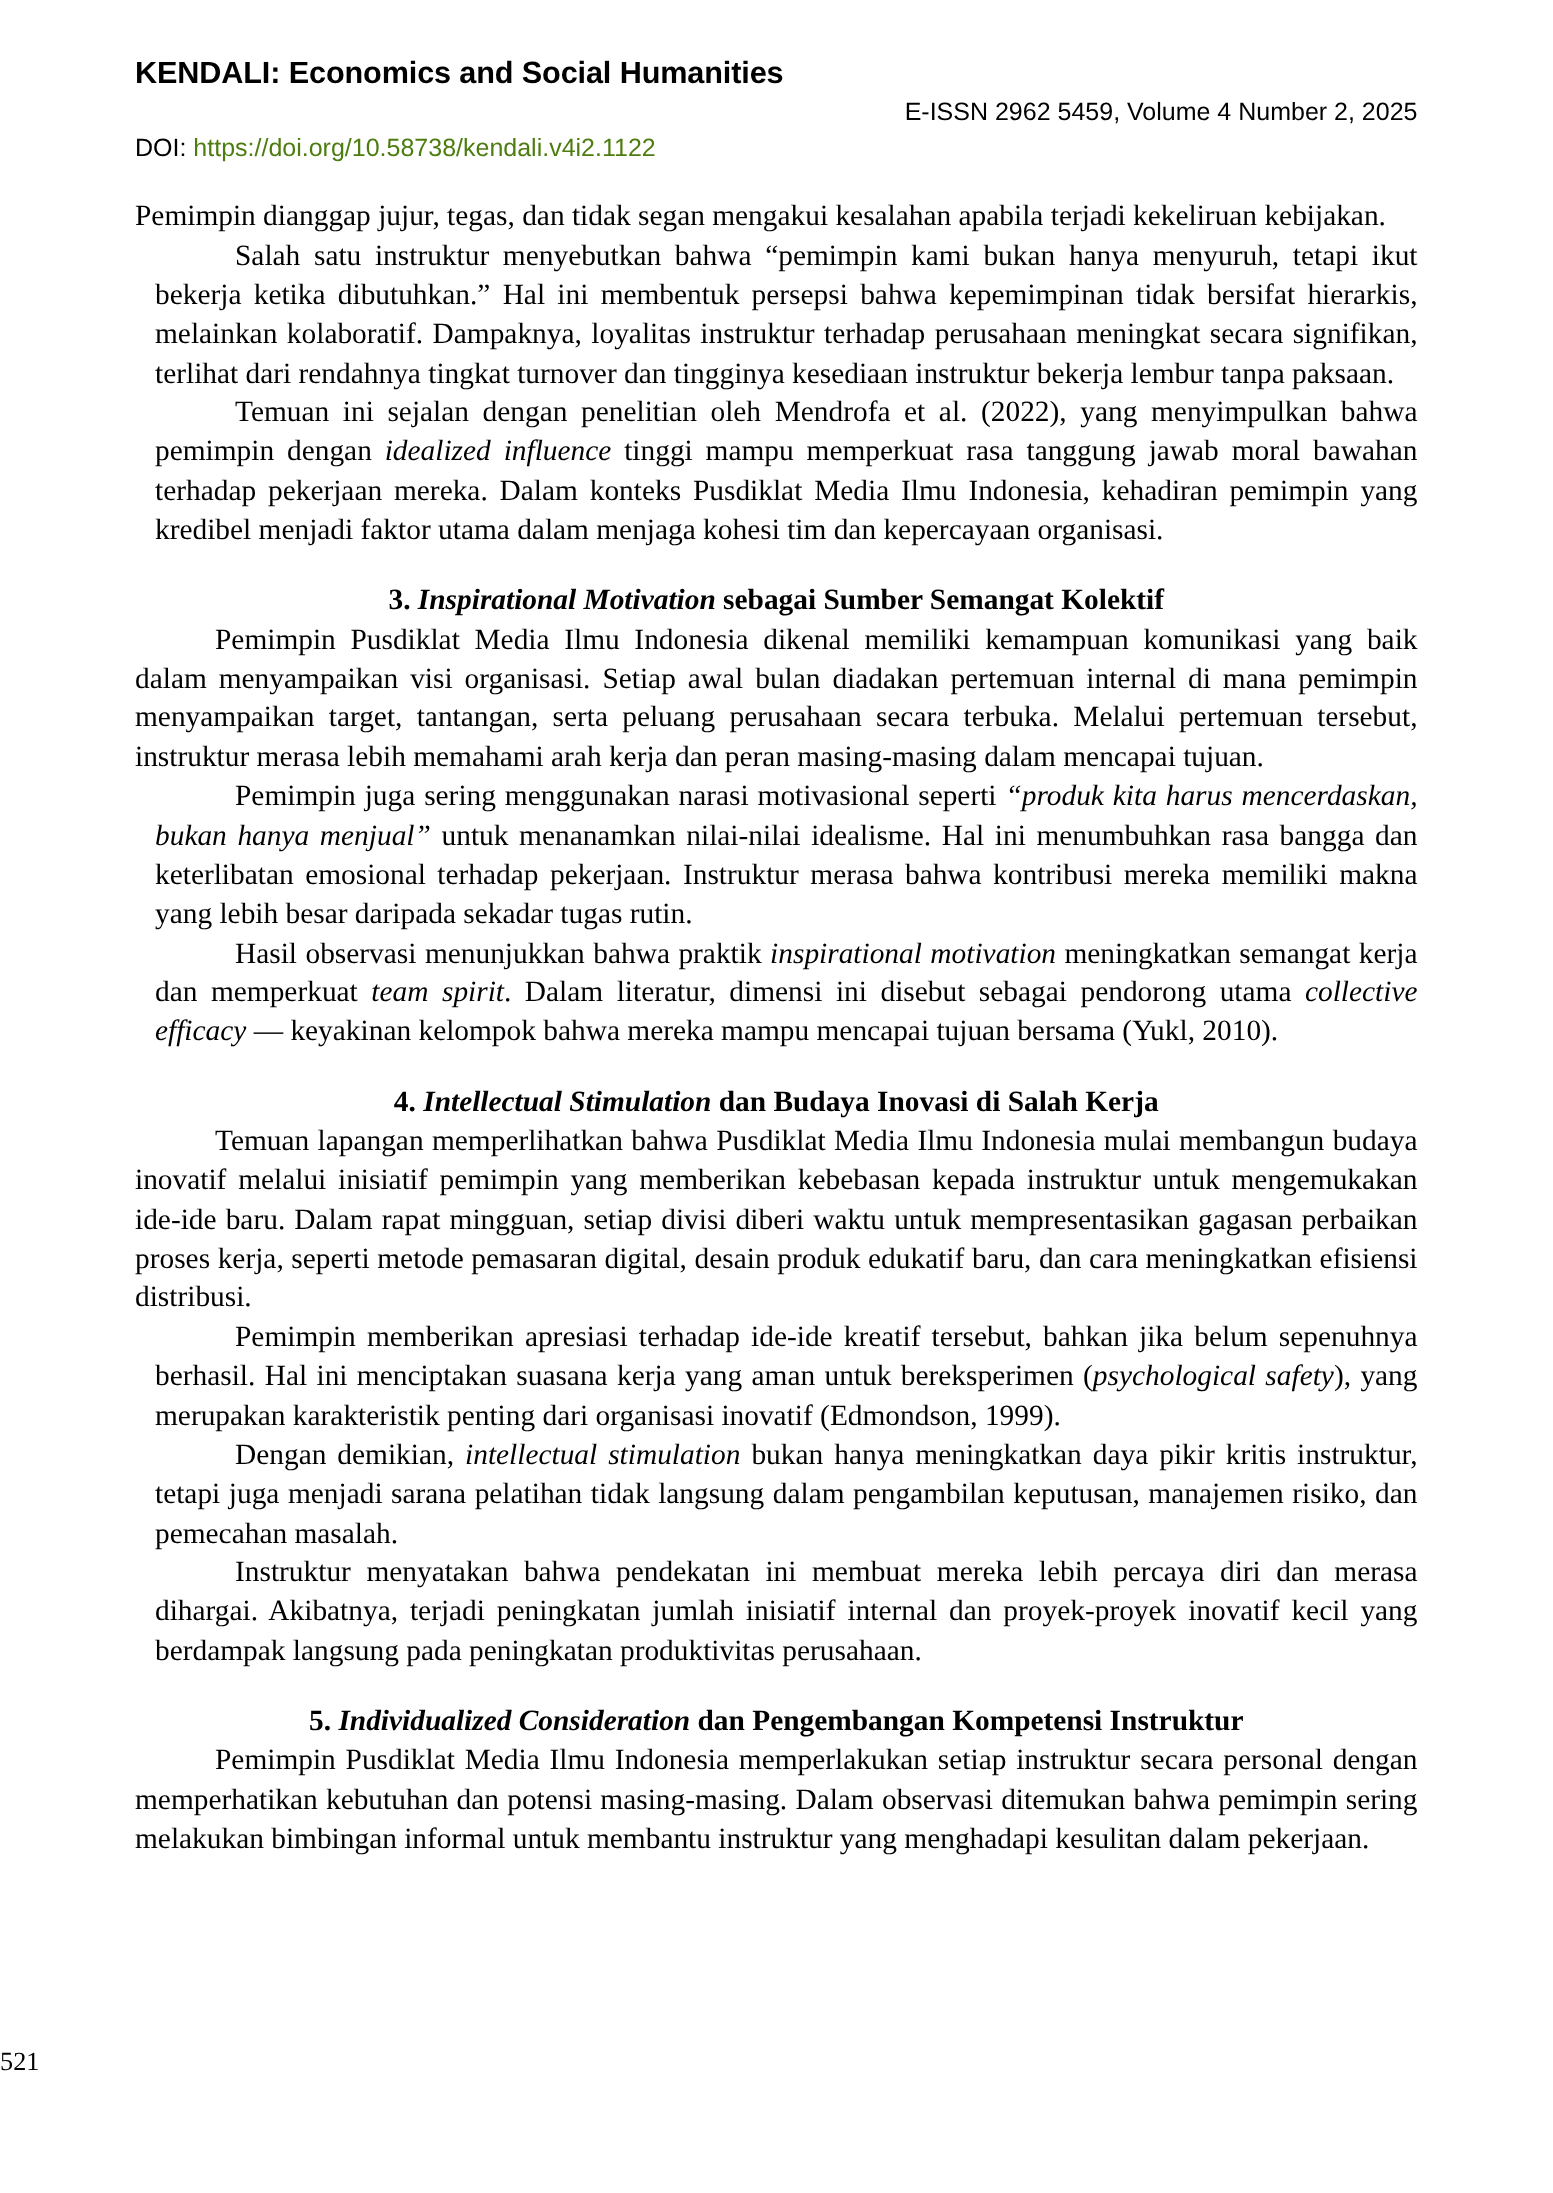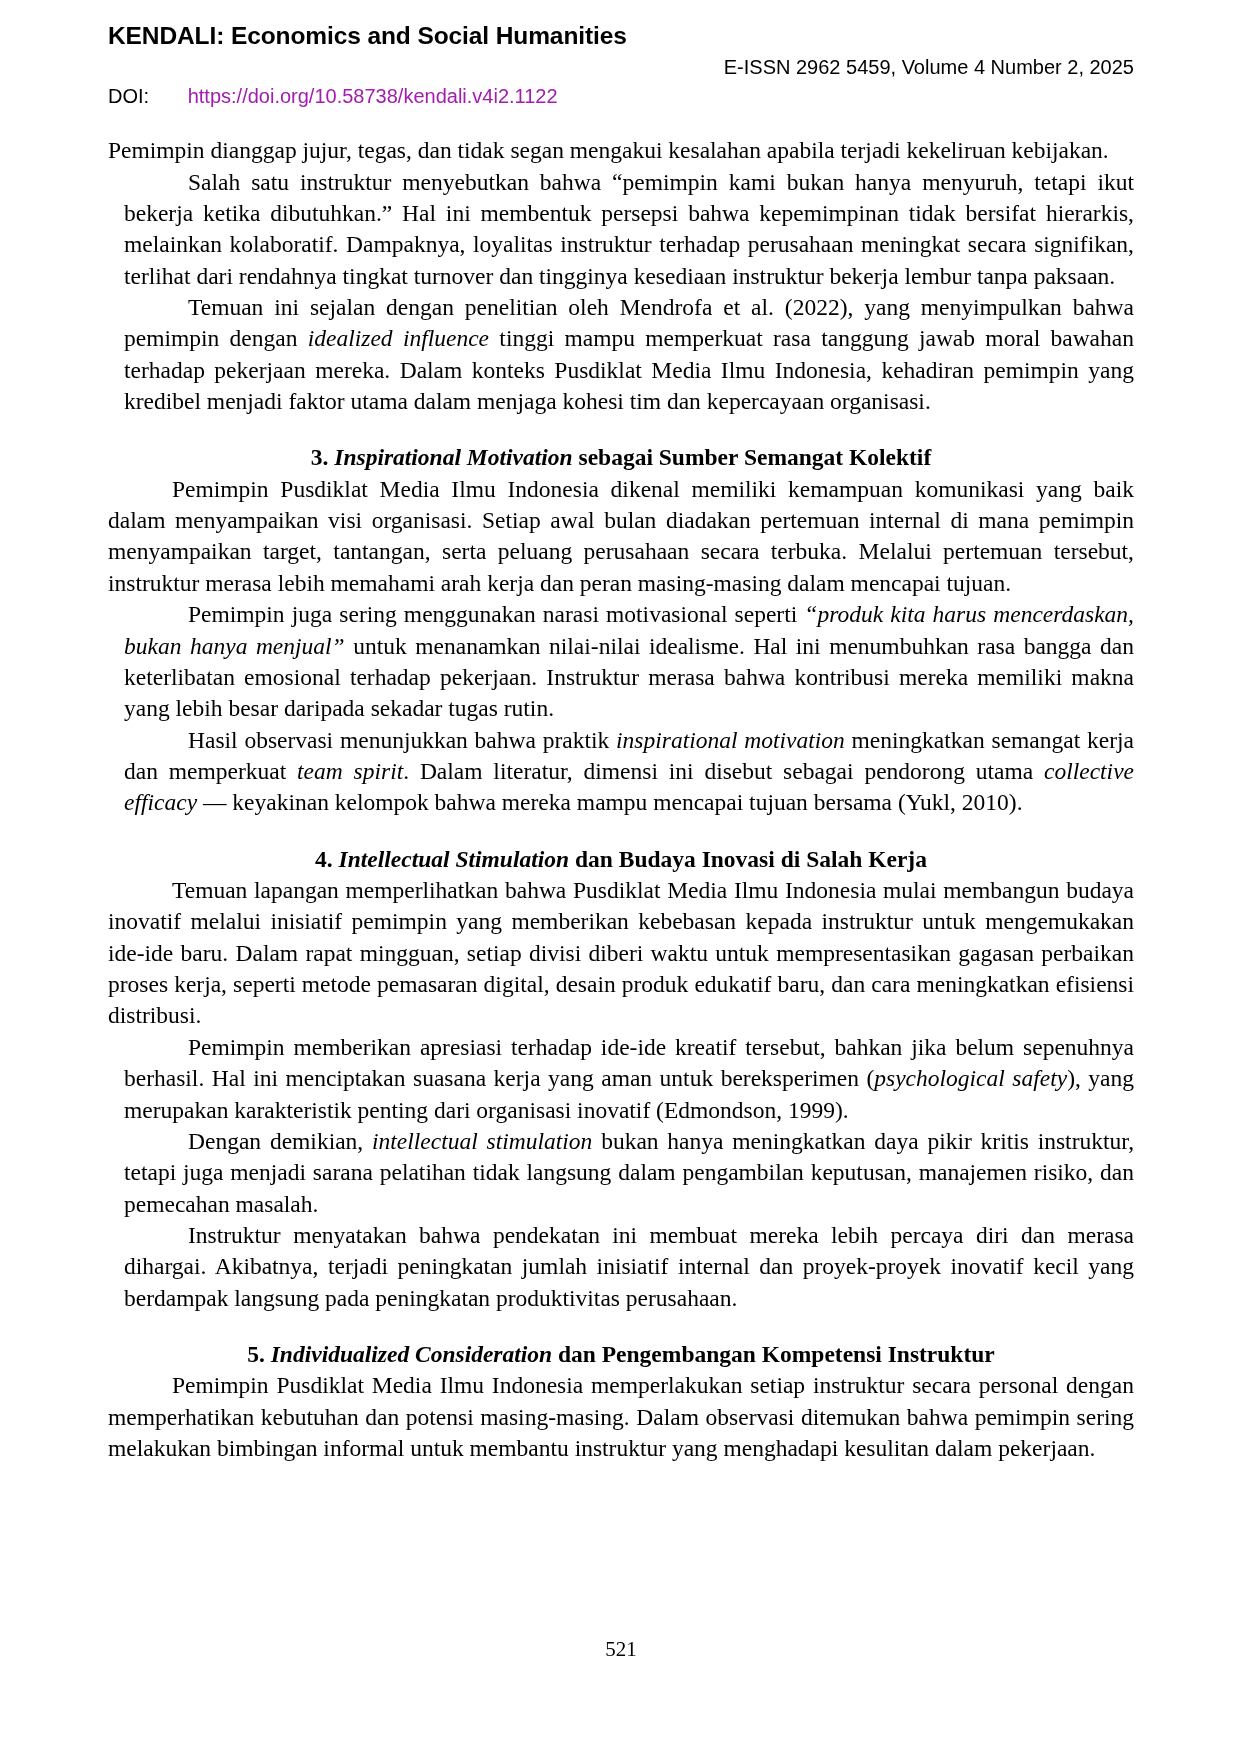--- a/index.html
+++ b/index.html
@@ -8,21 +8,21 @@
     padding: 0;
     background: #ffffff;
   }
   .page {
     position: relative;
     width: 1242px;
     height: 1754px;
     margin: 0 auto;
     background: #ffffff;
     box-sizing: border-box;
-    padding: 20px 108px 0 108px;
+    padding: 43px 108px 0 108px;
     font-family: "Liberation Serif", "DejaVu Serif", serif;
     color: #000000;
     overflow: hidden;
     border-radius: 26px;
   }
 
   
   .masthead {
     margin-bottom: 26px;
   }
@@ -41,23 +41,22 @@
     margin: 0 0 2px 0;
     text-align: right;
   }
   .doi-line {
     font-family: "Liberation Sans", "DejaVu Sans", sans-serif;
     font-size: 20px;
     line-height: 1.32;
     margin: 0;
   }
   .doi-link {
-    color: #a21caf;
+    color: #4d7c0f;
     text-decoration: none;
-    margin-left: 33px;
   }
 
   
   .body-text {
     font-size: 23.5px;
     line-height: 1.335;
     text-align: justify;
     text-justify: inter-word;
     margin: 0;
     hyphens: none;
@@ -84,21 +83,21 @@
     font-style: italic;
     font-weight: bold;
   }
 
   
   .page-number {
     position: absolute;
     left: 0;
     right: 0;
     bottom: 92px;
-    text-align: center;
+    text-align: left;
     font-size: 21px;
     font-family: "Liberation Serif", "DejaVu Serif", serif;
   }
 </style>
 </head>
 <body>
 
 <div class="page">
 
   <div class="masthead">

